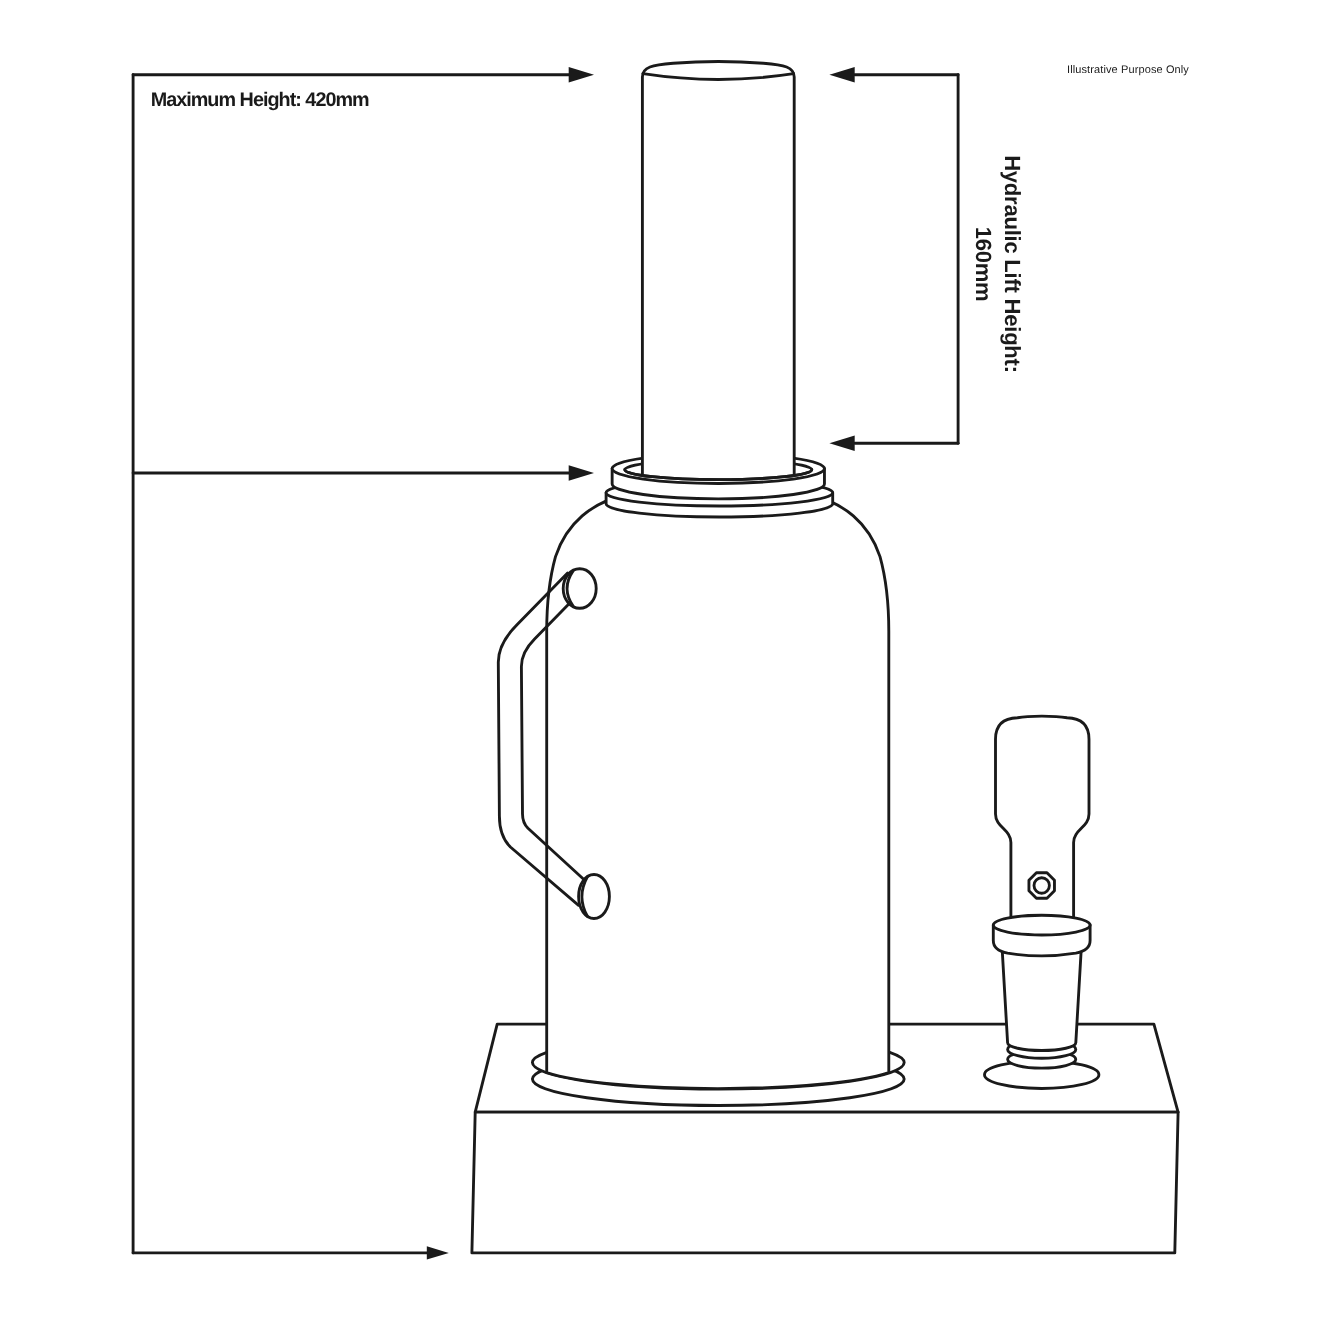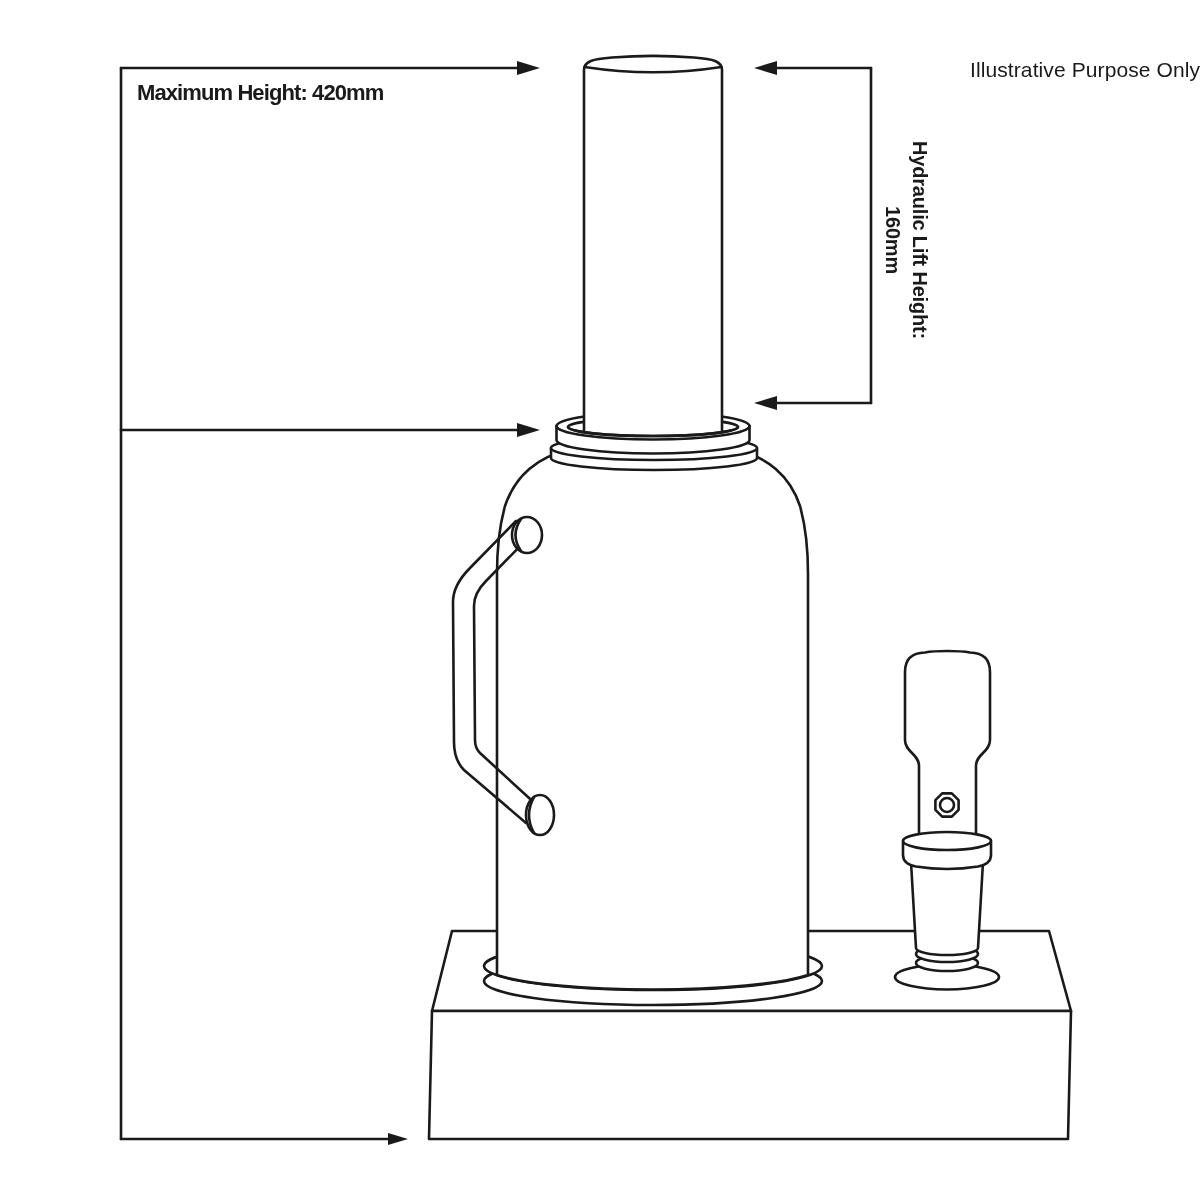--- a/index.html
+++ b/index.html
@@ -1,21 +1,21 @@
 <!DOCTYPE html>
 <html><head>
 <meta charset="utf-8">
 <style>
   html,body{margin:0;padding:0;}
   body{width:1200px;height:1200px;background:#ffffff;position:relative;overflow:hidden;
        font-family:"Liberation Sans",sans-serif;color:#1a1a1a;}
   #stage{position:absolute;left:0;top:0;width:1200px;height:1200px;}
   svg{position:absolute;left:0;top:0;}
-  .label{position:absolute;font-weight:bold;font-size:22px;letter-spacing:-0.9px;white-space:nowrap;}
-  .note{position:absolute;font-size:21px;font-weight:normal;letter-spacing:0.1px;white-space:nowrap;}
+  .label{position:absolute;font-weight:bold;font-size:18px;letter-spacing:-0.9px;white-space:nowrap;}
+  .note{position:absolute;font-size:10px;font-weight:normal;letter-spacing:0.1px;white-space:nowrap;}
   .rot{position:absolute;left:785px;top:212px;width:240px;height:56px;
        transform:rotate(90deg);text-align:center;font-weight:bold;
        font-size:20px;letter-spacing:-0.2px;line-height:27px;}
 </style>
 </head>
 <body>
 
 <div id="stage">
 <svg width="1200" height="1200" viewBox="0 0 1200 1200">
   <g fill="none" stroke="#1a1a1a" stroke-width="2.6" stroke-linecap="round" stroke-linejoin="round">

